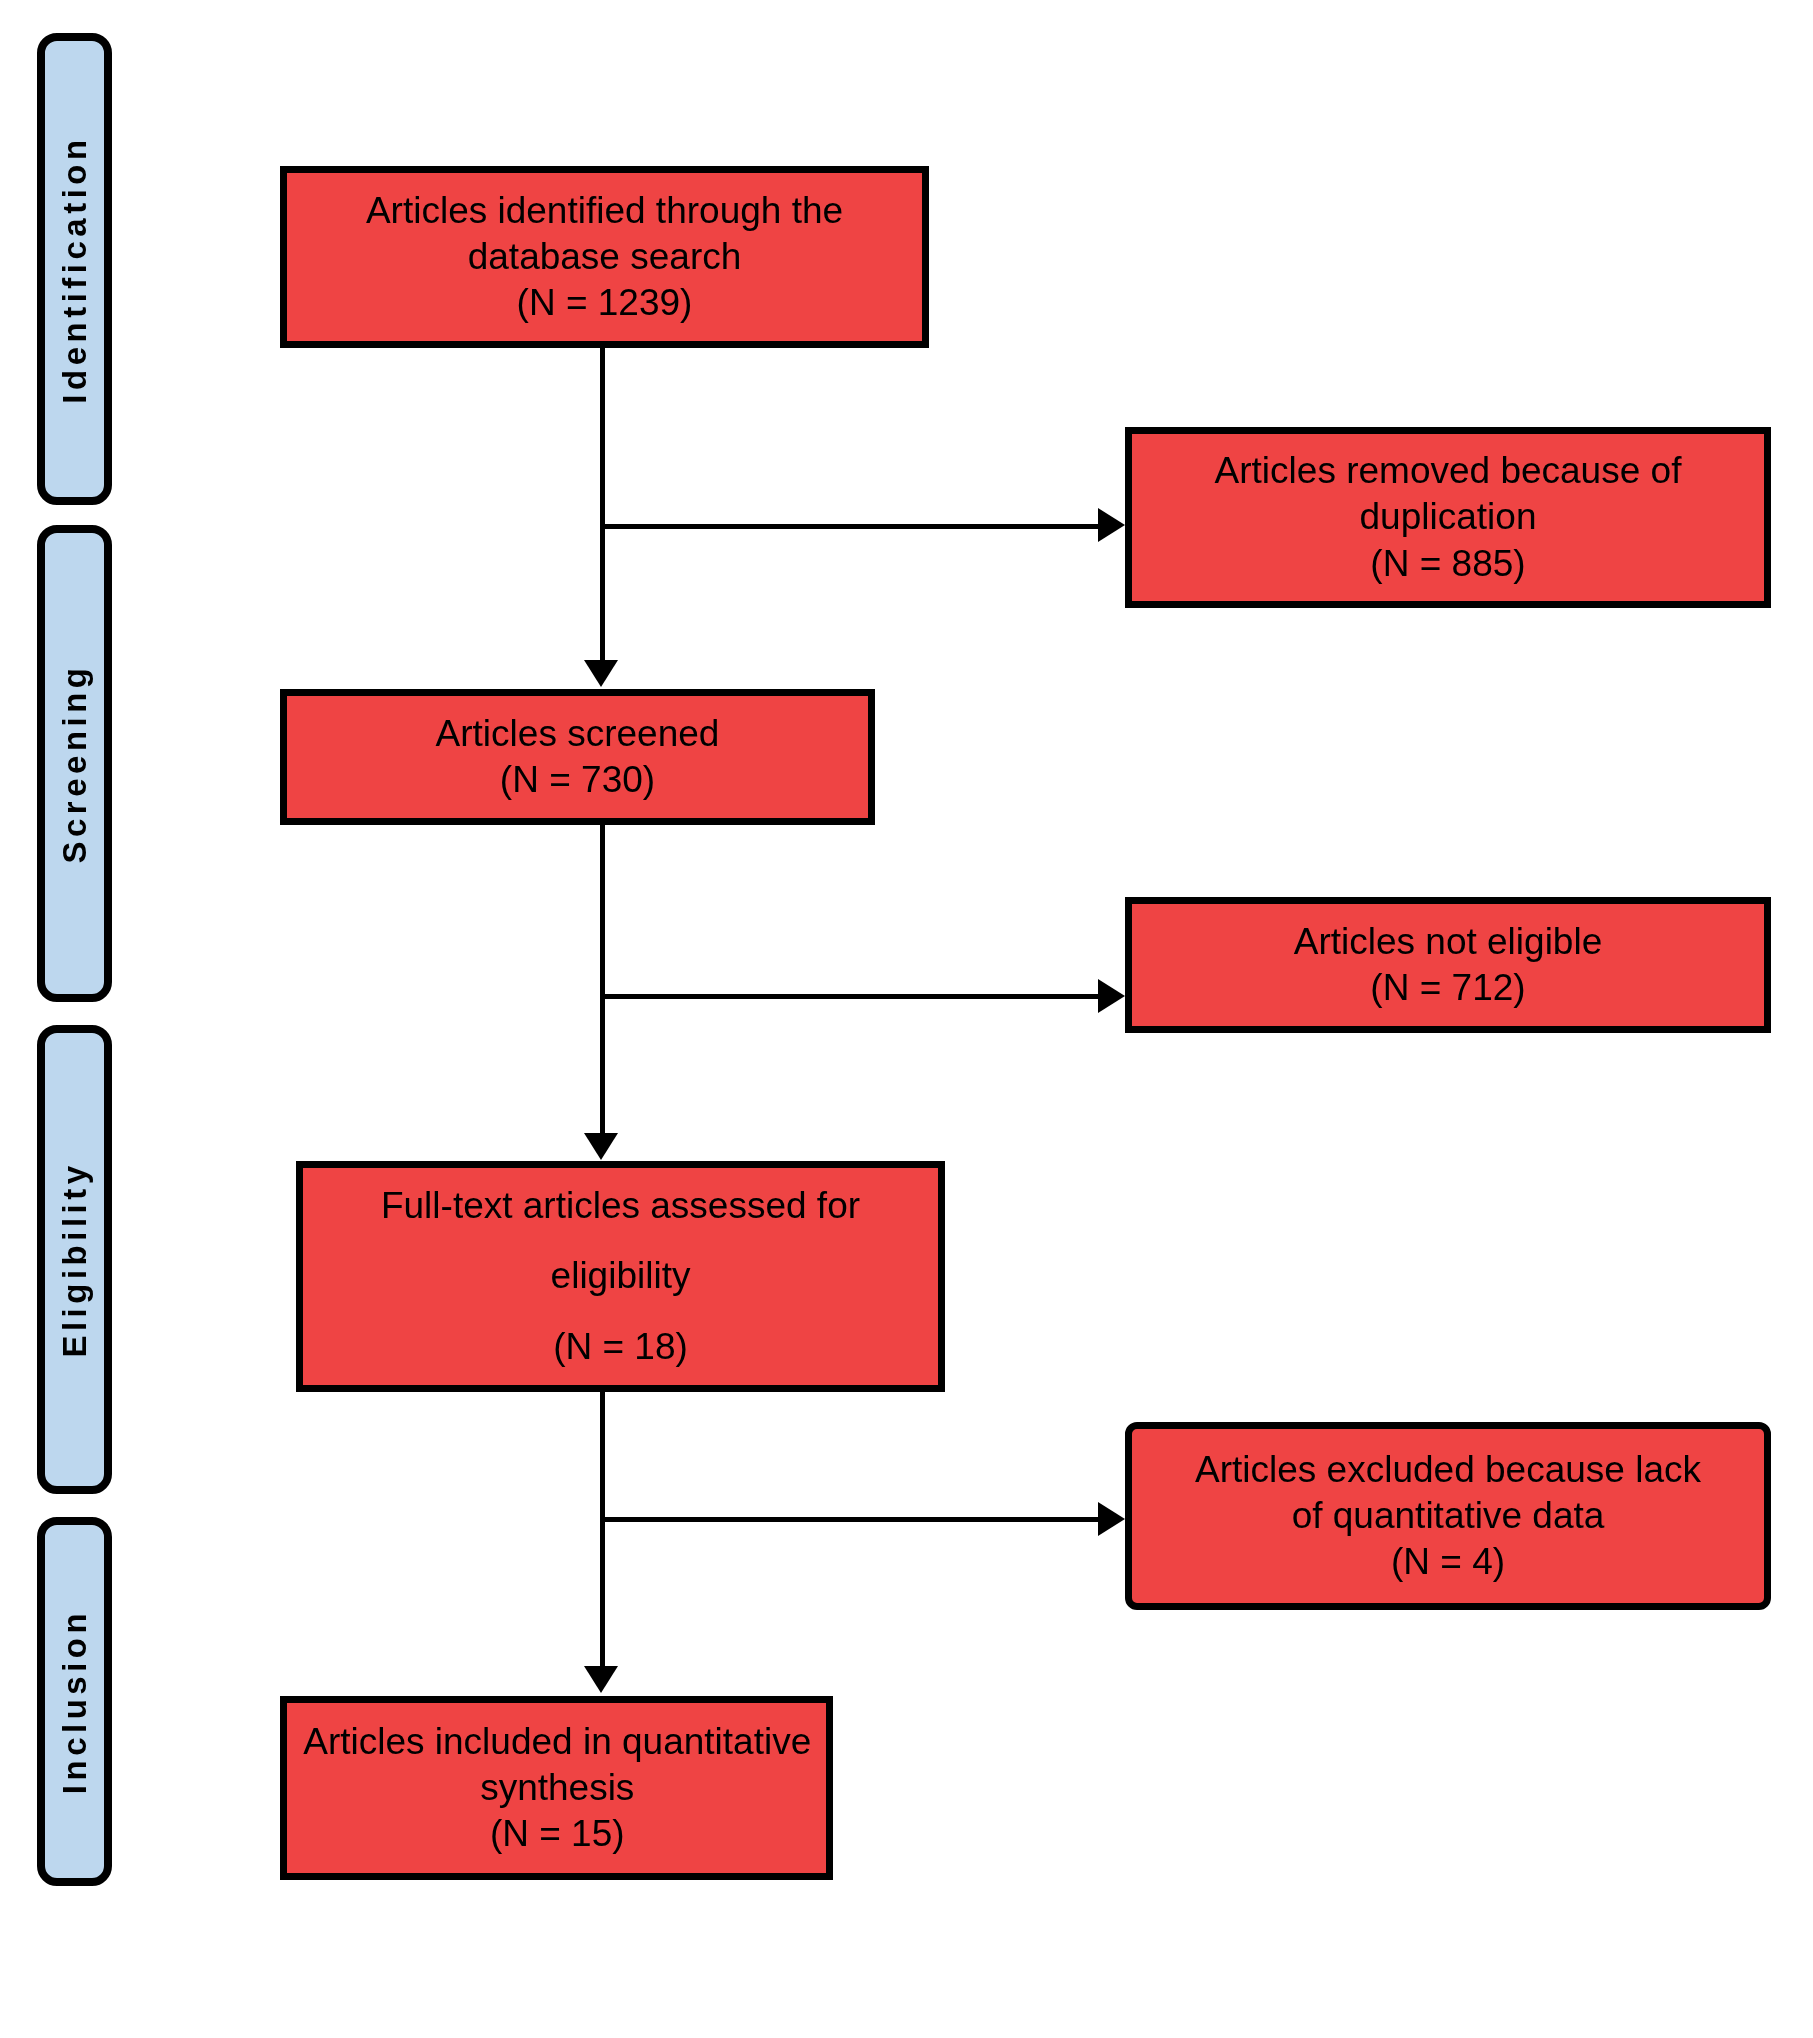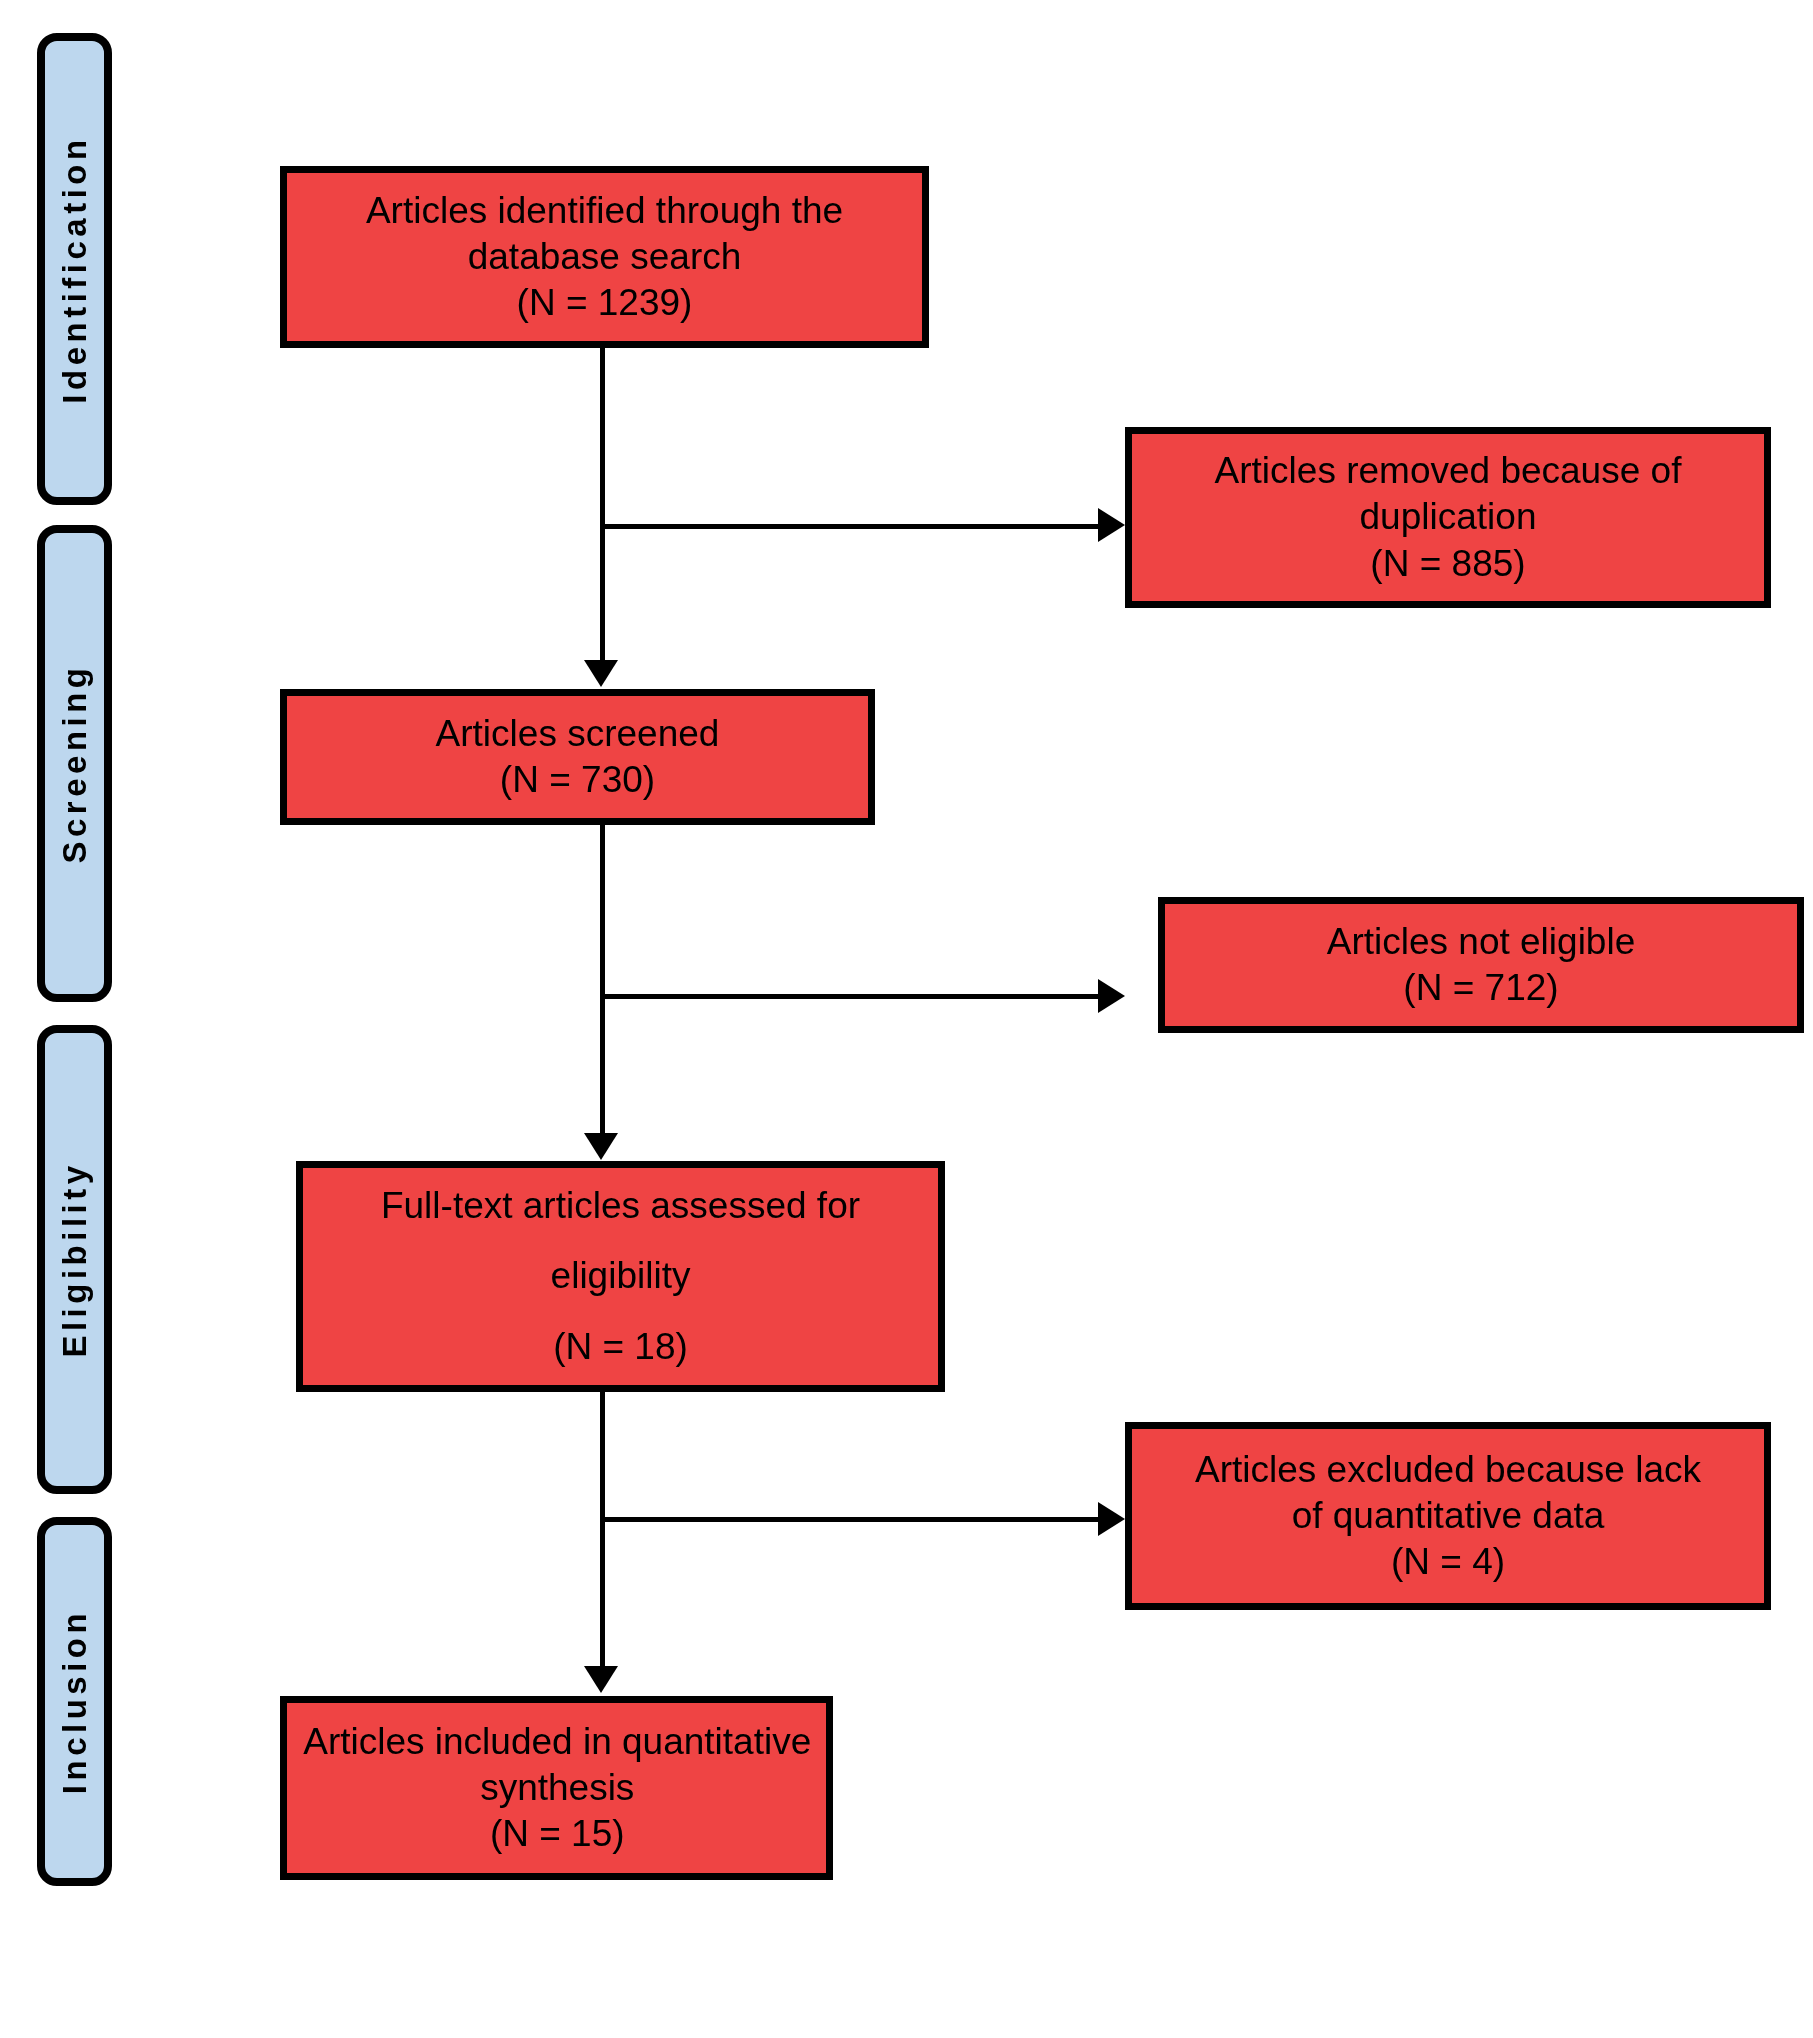--- a/index.html
+++ b/index.html
@@ -146,25 +146,25 @@
     <div class="line">synthesis</div>
     <div class="line">(N = 15)</div>
   </div>
 
   <div class="flow-box" style="left:1125px; top:427px; width:646px; height:181px;">
     <div class="line">Articles removed because of</div>
     <div class="line">duplication</div>
     <div class="line">(N = 885)</div>
   </div>
 
-  <div class="flow-box" style="left:1125px; top:897px; width:646px; height:136px;margin-left:33px;">
+  <div class="flow-box" style="left:1125px; top:897px; width:646px; height:136px;">
     <div class="line">Articles not eligible</div>
     <div class="line">(N = 712)</div>
   </div>
 
-  <div class="flow-box" style="left:1125px; top:1422px; width:646px; height:188px;">
+  <div class="flow-box" style="left:1125px; top:1422px; width:646px; height:188px;border-radius:12px;">
     <div class="line">Articles excluded because lack</div>
     <div class="line">of quantitative data</div>
     <div class="line">(N = 4)</div>
   </div>
 
 </div>
 
 
 </body></html>

